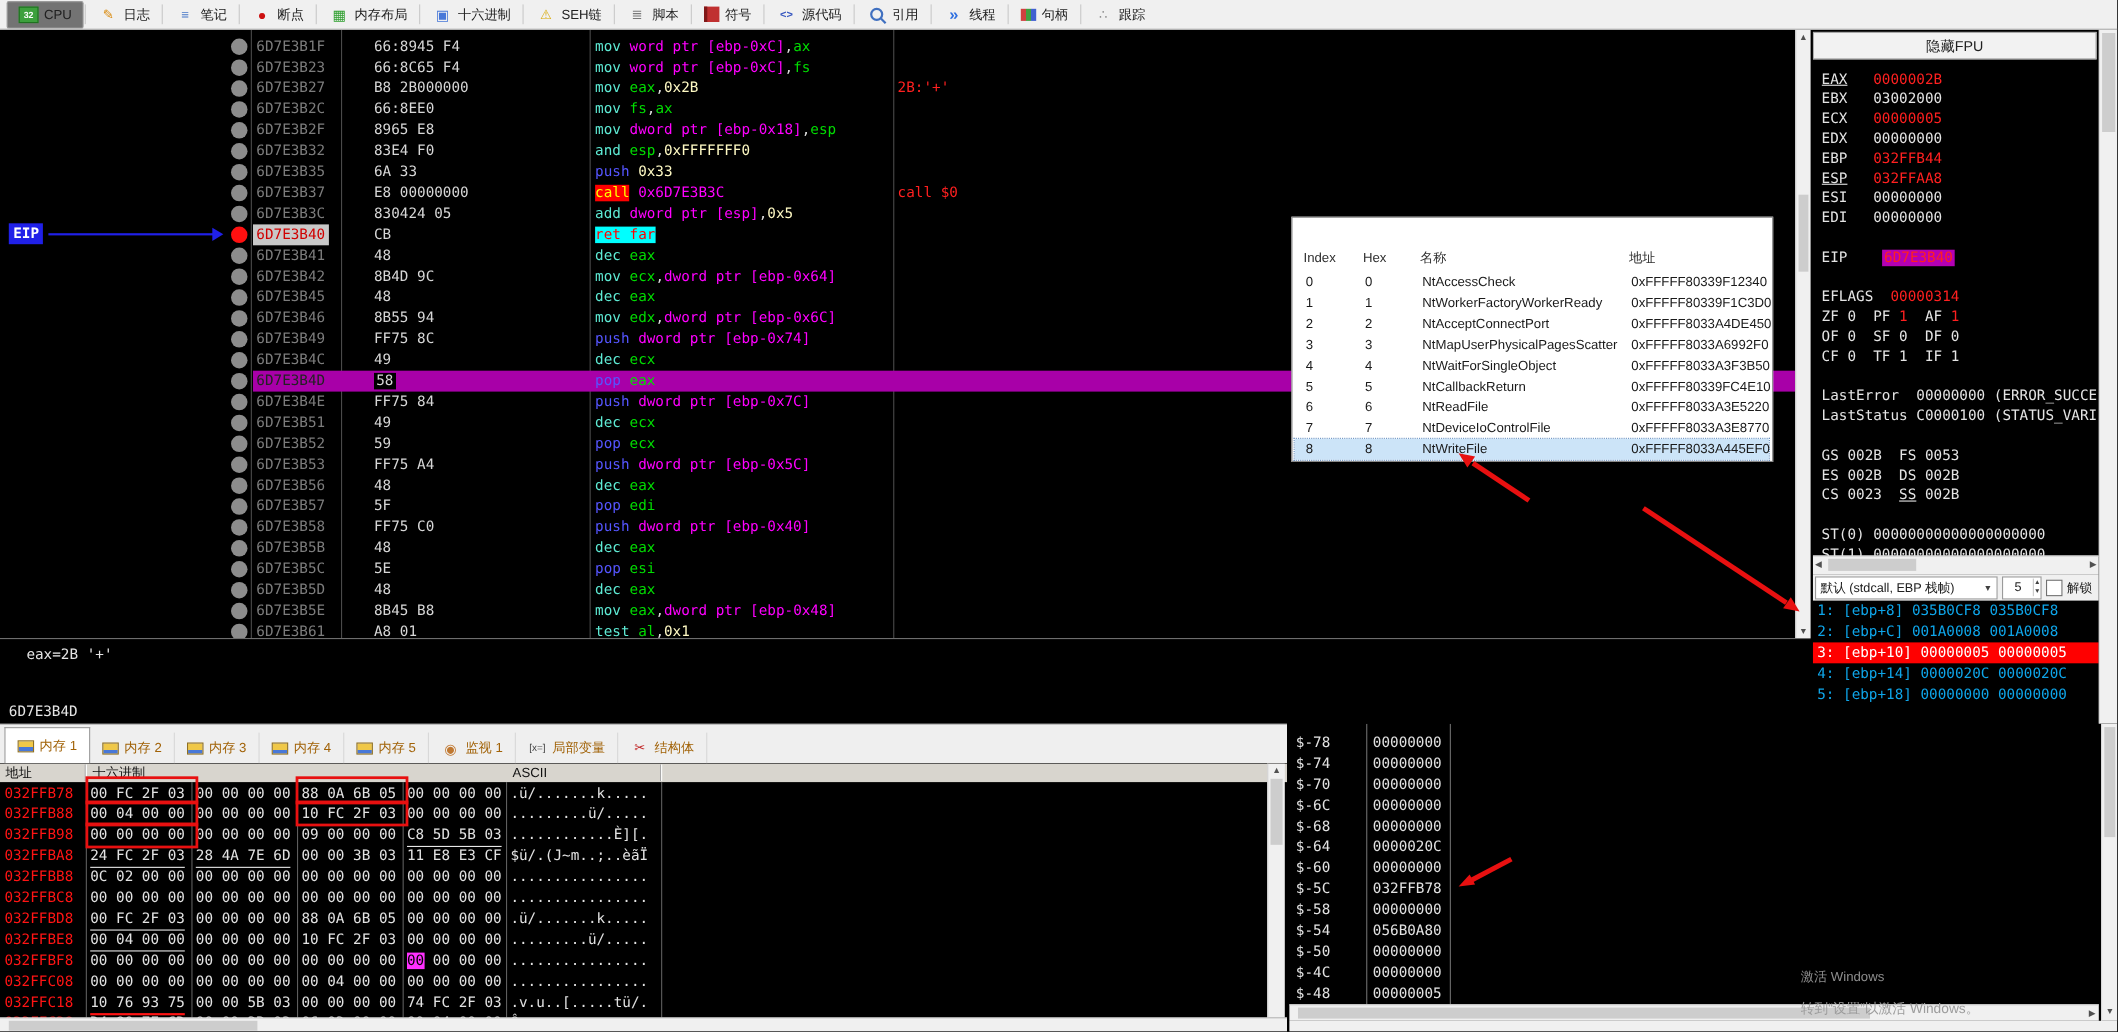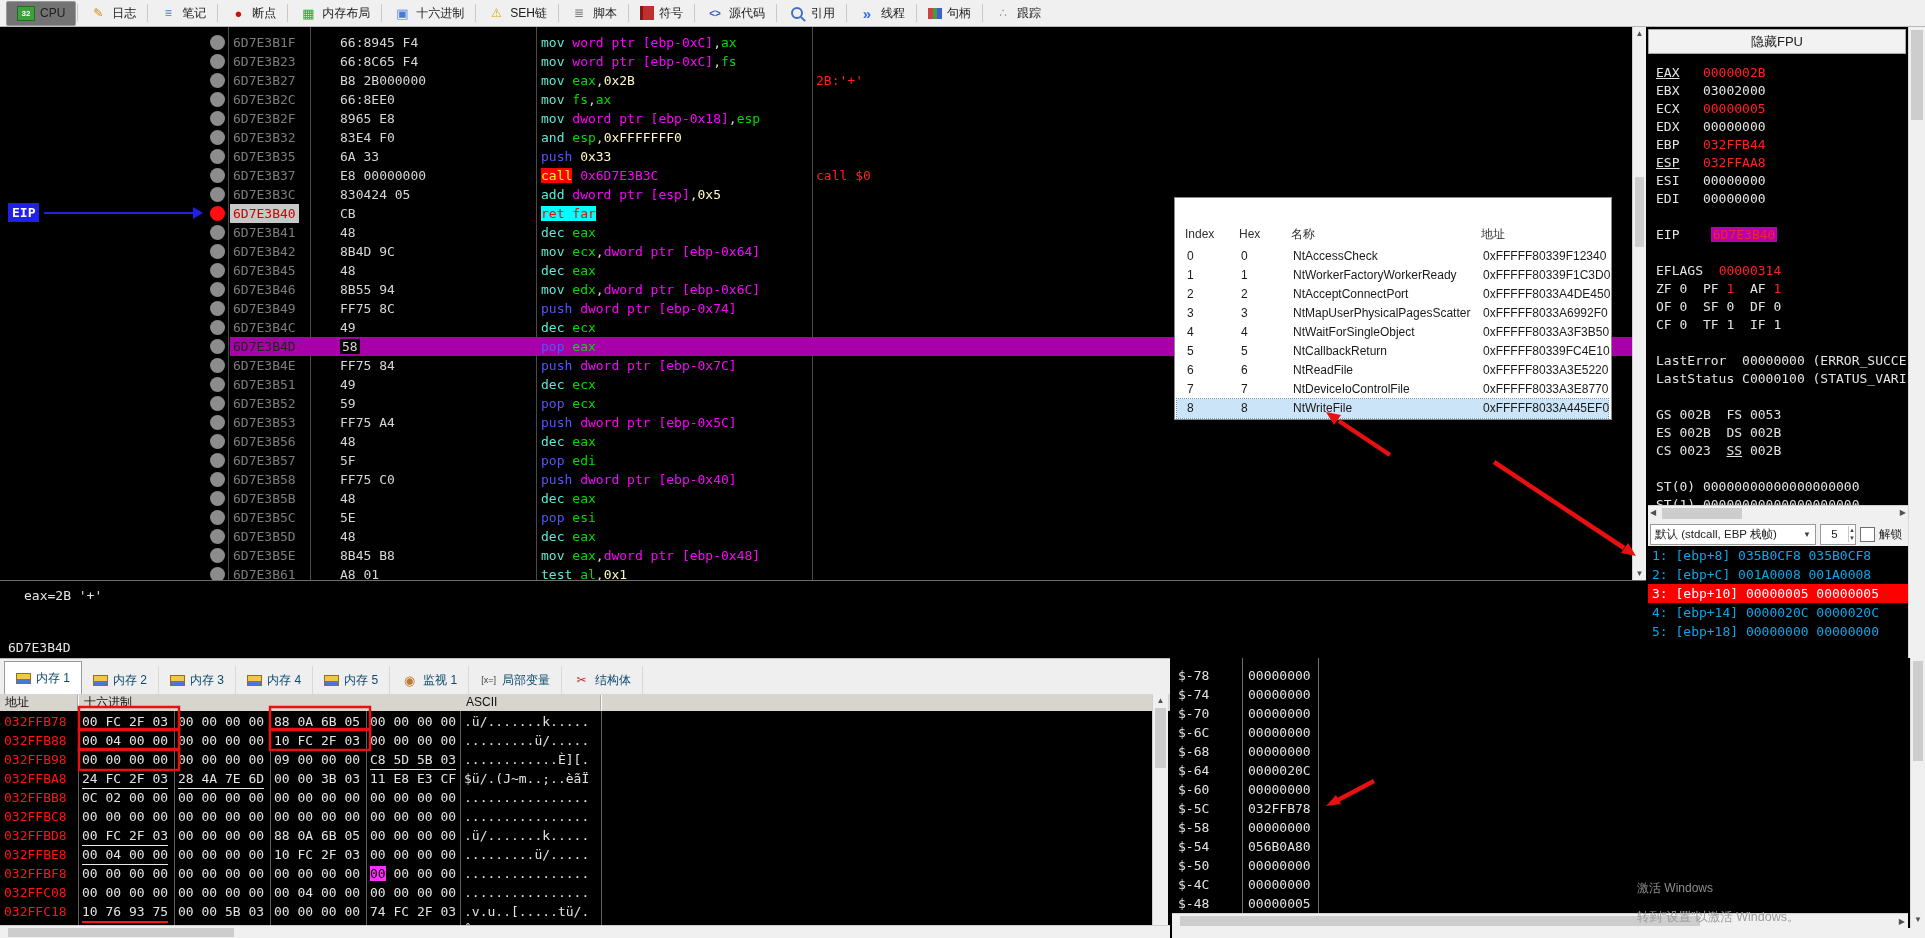--- a/index.html
+++ b/index.html
@@ -78,21 +78,21 @@
   .stab{height:24px;line-height:24px;padding:0 11px;font-size:12px;color:#202020;border-right:1px solid #D0D0D0;box-sizing:border-box}
   .stab.active{background:#FFF;border:1px solid #9A9A9A;border-bottom:1px solid #FFF}
   .sshead{position:absolute;left:0;top:25px;right:0;height:23px;font-size:12px;color:#303030}
   .ssr{position:absolute;left:2px;right:3px;height:19px;font-size:12px;color:#1A1A1A}
   .ssr.selr{background:#CCE4F8;outline:1px dotted #6890C0}
   .ssc{position:absolute;top:0;line-height:19px;white-space:nowrap}
   .ssc0{left:10px}.ssc1{left:64px}.ssc2{left:116px}.ssc3{left:306px}
   .sshead .ssc{line-height:23px}
   
   .bottombar{position:absolute;left:0;top:658px;width:1170px;height:36px;background:#EFEFEF;border-top:1px solid #B8B8B8;display:flex;align-items:flex-end;padding-left:4px;box-sizing:border-box}
-  .btab{display:flex;align-items:center;gap:5px;height:28px;padding:0 11px;font-size:12px;color:#0c4a6e;border-right:1px solid #D8D8D8}
+  .btab{display:flex;align-items:center;gap:5px;height:28px;padding:0 11px;font-size:12px;color:#a16207;border-right:1px solid #D8D8D8}
   .btab.active{background:#FFF;border:1px solid #9A9A9A;border-bottom:none;height:32px}
   .bti{display:inline-flex;align-items:center;justify-content:center;width:17px;height:14px;font-size:12px}
   .memory-chip-icon{width:15px;height:11px;background:linear-gradient(180deg,#F0C848 0 60%,#4878D8 60% 100%);border:1px solid #907020;box-sizing:border-box}
   .watch-icon::before{content:"◉";color:#C07830;font-size:13px}
   .locals-icon::before{content:"[x=]";font-size:9px;color:#404040}
   .struct-icon::before{content:"✂";color:#C02020}
   
   .dumppanel{position:absolute;left:0;top:694px;width:1170px;height:244px;background:#000;overflow:hidden}
   .dhead{position:absolute;left:0;top:0;width:100%;height:17px;background:#D8D5CE;color:#101010;font:12px/17px "Liberation Sans",sans-serif}
   .dhead .h0{position:absolute;left:5px}.dhead .h1{position:absolute;left:84px}.dhead .h2{position:absolute;left:466px}

